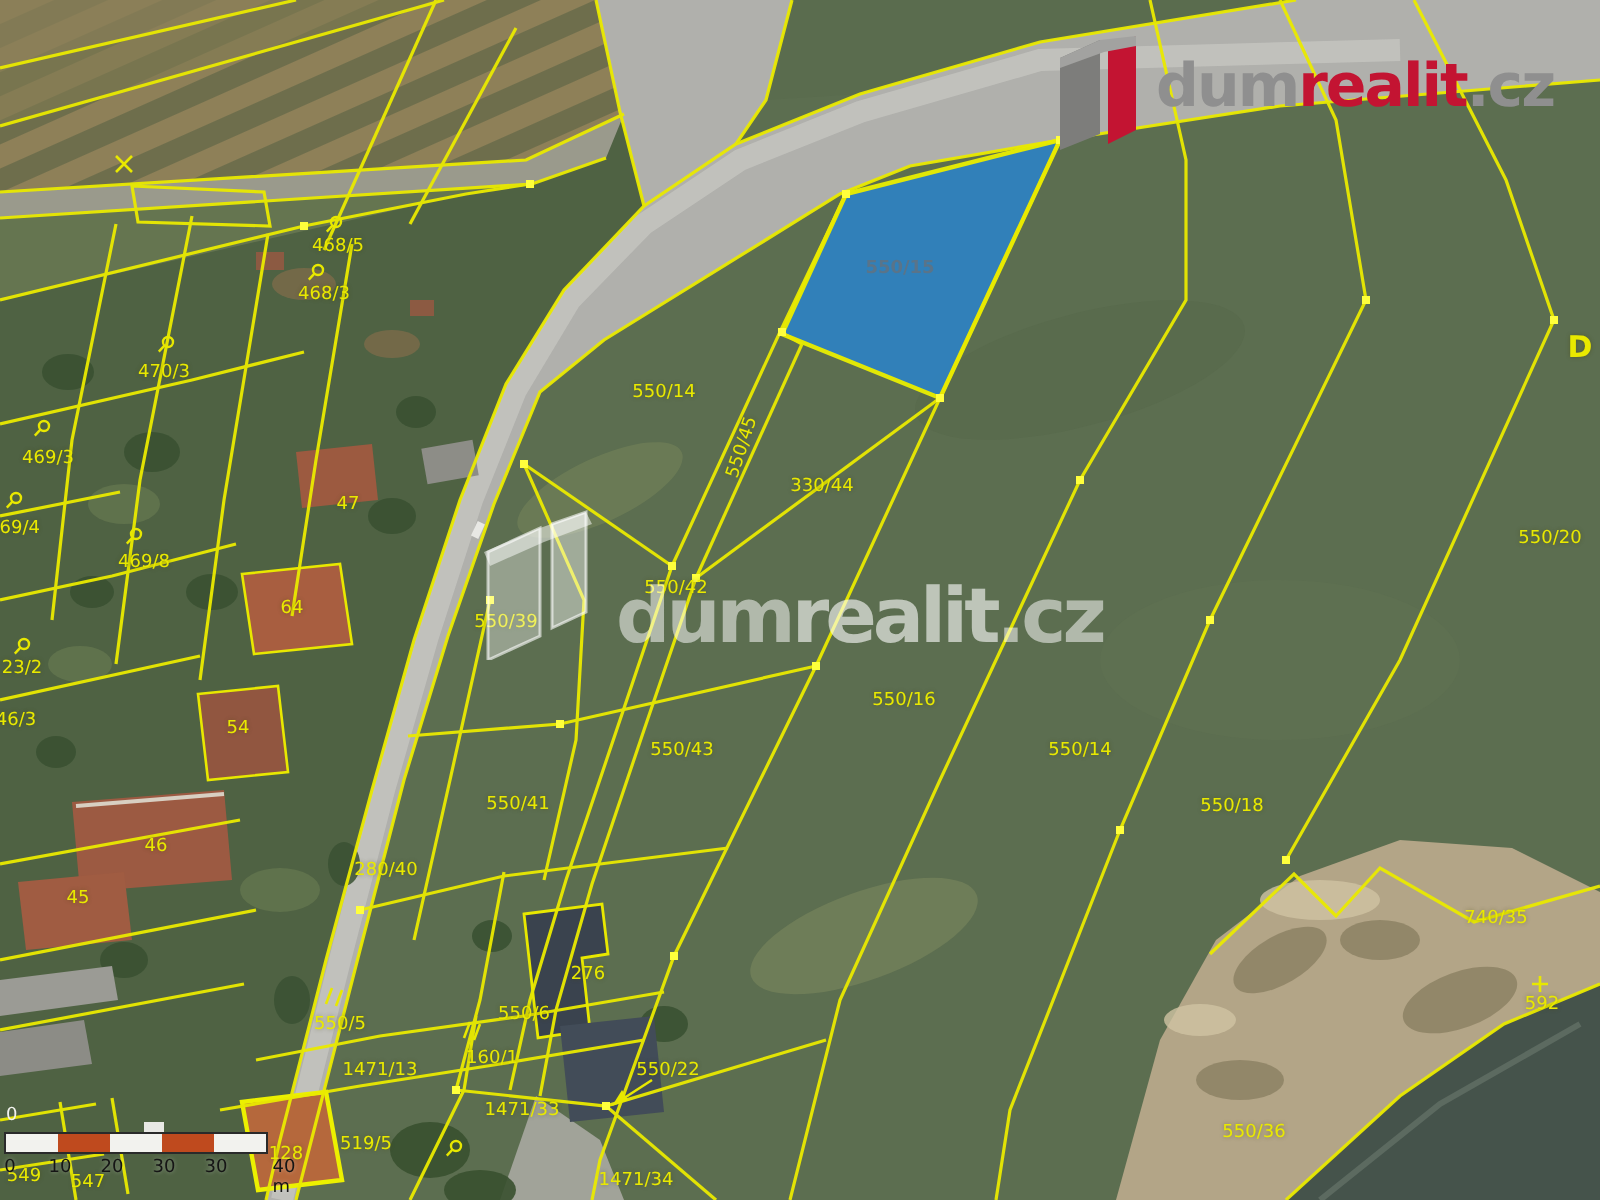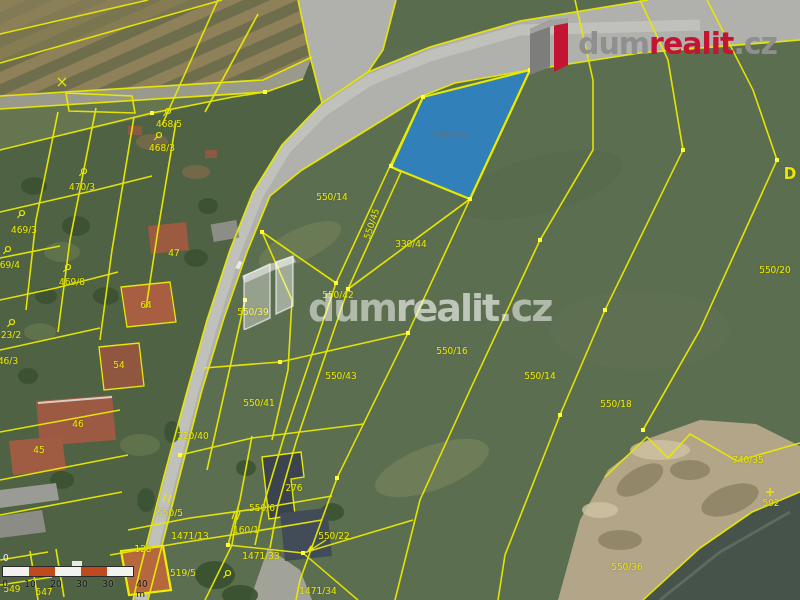--- a/index.html
+++ b/index.html
@@ -245,34 +245,34 @@
     <span class="plabel" style="left:24px;top:230px">469/3</span>
     <span class="plabel" style="left:7px;top:265px">469/4</span>
     <span class="plabel" style="left:72px;top:282px">469/8</span>
     <span class="plabel" style="left:11px;top:335px">23/2</span>
     <span class="plabel" style="left:8px;top:361px">46/3</span>
     <span class="plabel" style="left:174px;top:253px">47</span>
     <span class="plabel" style="left:146px;top:305px">64</span>
     <span class="plabel" style="left:119px;top:365px">54</span>
     <span class="plabel" style="left:78px;top:424px">46</span>
     <span class="plabel" style="left:39px;top:450px">45</span>
-    <span class="plabel" style="left:143px;top:549px">128</span>
+    <span class="plabel" style="left:143px;top:578px">128</span>
     <span class="plabel" style="left:294px;top:488px">276</span>
     <span class="plabel" style="left:332px;top:197px">550/14</span>
     <span class="plabel" style="left:411px;top:244px">330/44</span>
     <span class="plabel rot" style="left:372px;top:224px">550/45</span>
     <span class="plabel" style="left:338px;top:295px">550/42</span>
     <span class="plabel" style="left:253px;top:312px">550/39</span>
     <span class="plabel" style="left:341px;top:376px">550/43</span>
     <span class="plabel" style="left:452px;top:351px">550/16</span>
     <span class="plabel" style="left:540px;top:376px">550/14</span>
     <span class="plabel" style="left:616px;top:404px">550/18</span>
     <span class="plabel" style="left:775px;top:270px">550/20</span>
     <span class="plabel" style="left:259px;top:403px">550/41</span>
-    <span class="plabel" style="left:193px;top:436px">320/40</span>
+    <span class="plabel" style="left:193px;top:436px">280/40</span>
     <span class="plabel" style="left:748px;top:460px">740/35</span>
     <span class="plabel" style="left:627px;top:567px">550/36</span>
     <span class="plabel" style="left:771px;top:503px">592</span>
     <span class="plabel" style="left:170px;top:513px">550/5</span>
     <span class="plabel" style="left:262px;top:508px">550/6</span>
     <span class="plabel" style="left:246px;top:530px">160/1</span>
     <span class="plabel" style="left:190px;top:536px">1471/13</span>
     <span class="plabel" style="left:261px;top:556px">1471/33</span>
     <span class="plabel" style="left:183px;top:573px">519/5</span>
     <span class="plabel" style="left:12px;top:589px">549</span>

